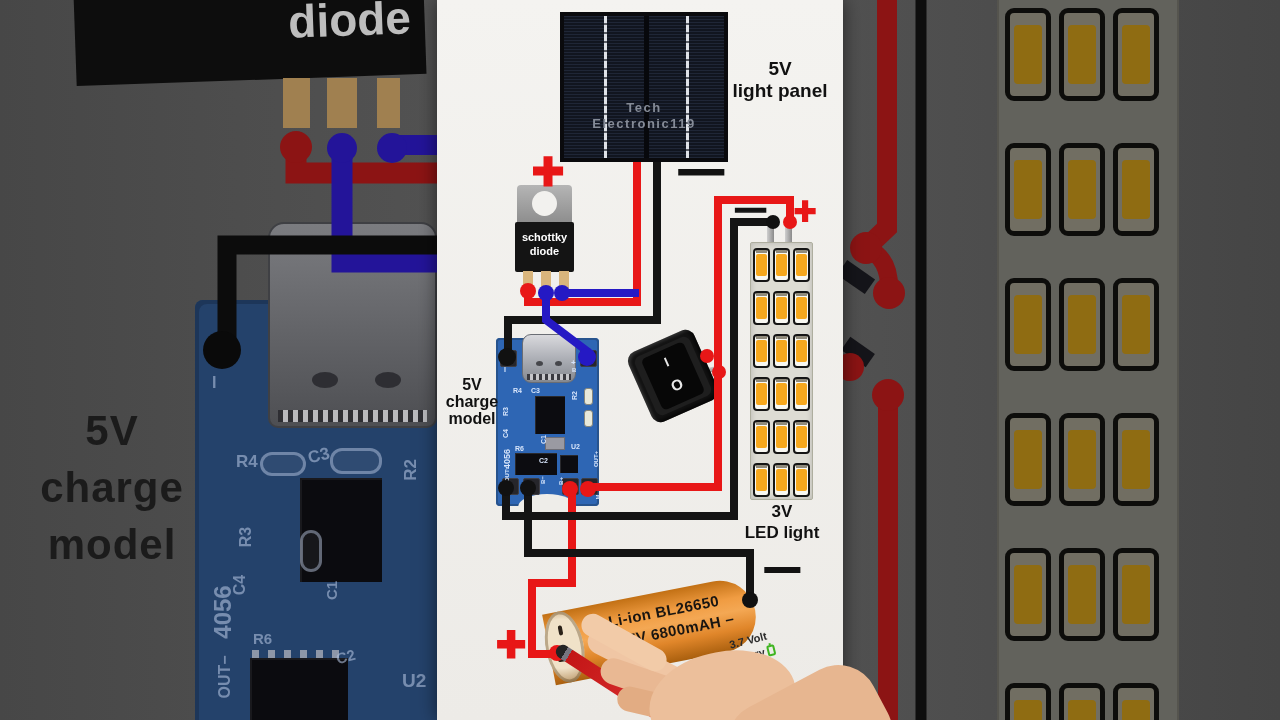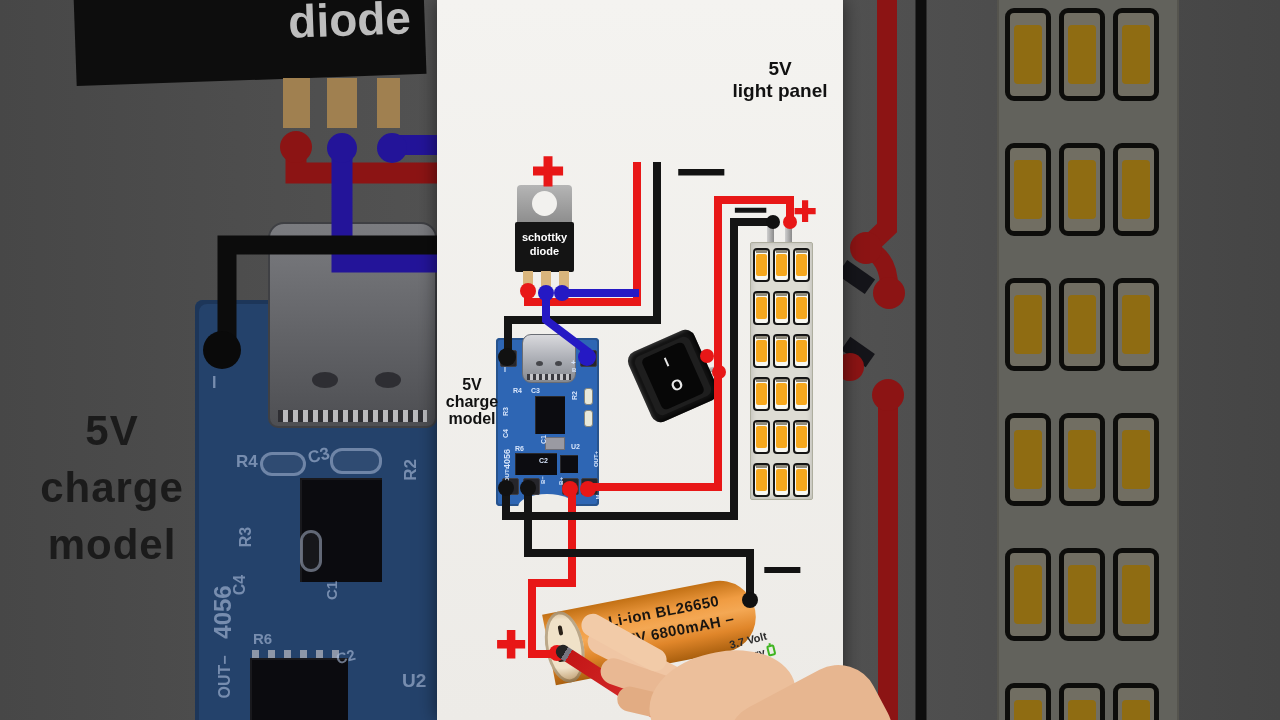--- a/index.html
+++ b/index.html
@@ -257,20 +257,30 @@
       <circle cx="46" cy="293" r="16" fill="var(--dim-red)"></circle>
       <circle cx="7" cy="367" r="14" fill="var(--dim-red)"></circle>
       <path d="M45,395 V720" stroke="var(--dim-red)" stroke-width="20" fill="none"></path>
       <circle cx="45" cy="395" r="16" fill="var(--dim-red)"></circle>
       <path d="M78,0 V720" stroke="#0e0e0e" stroke-width="11" fill="none"></path>
     </svg>
   </div>
 
   <div id="panel" class="abs">
 
+    <div class="abs solar">
+      <div class="solar-tex"></div>
+      <div class="solar-div"></div>
+      <div class="busbar" style="left:40px;"></div>
+      <div class="busbar" style="left:122px;"></div>
+      <div class="solar-brand">
+        <div>Tech</div>
+        <div>Electronic119</div>
+      </div>
+    </div>
     <div class="abs plabel" id="lbl-solar">
       <div>5V</div>
       <div>light panel</div>
     </div>
 
     <div class="abs dtab">
       <div class="dhole"></div>
     </div>
     <div class="abs dbody">
       <div>schottky</div>
@@ -352,20 +362,24 @@
         <div class="led" style="left: 316px; top: 377px; z-index: 11;"></div>
         <div class="led" style="left: 336px; top: 377px; z-index: 11;"></div>
         <div class="led" style="left: 356px; top: 377px; z-index: 11;"></div>
         <div class="led" style="left: 316px; top: 420px; z-index: 11;"></div>
         <div class="led" style="left: 336px; top: 420px; z-index: 11;"></div>
         <div class="led" style="left: 356px; top: 420px; z-index: 11;"></div>
         <div class="led" style="left: 316px; top: 463px; z-index: 11;"></div>
         <div class="led" style="left: 336px; top: 463px; z-index: 11;"></div>
         <div class="led" style="left: 356px; top: 463px; z-index: 11;"></div>
       </div>
+    <div class="abs plabel" id="lbl-led">
+      <div>3V</div>
+      <div>LED light</div>
+    </div>
 
     <div class="abs battery">
       <div class="bat-text">
         <div>Li-ion BL26650</div>
         <div>+ 3.7V  6800mAH −</div>
       </div>
       <div class="bat-cap">
         <i style="left:16px;top:14px;width:4px;height:10px;"></i>
         <i style="left:10px;top:46px;width:10px;height:4px;"></i>
       </div>

